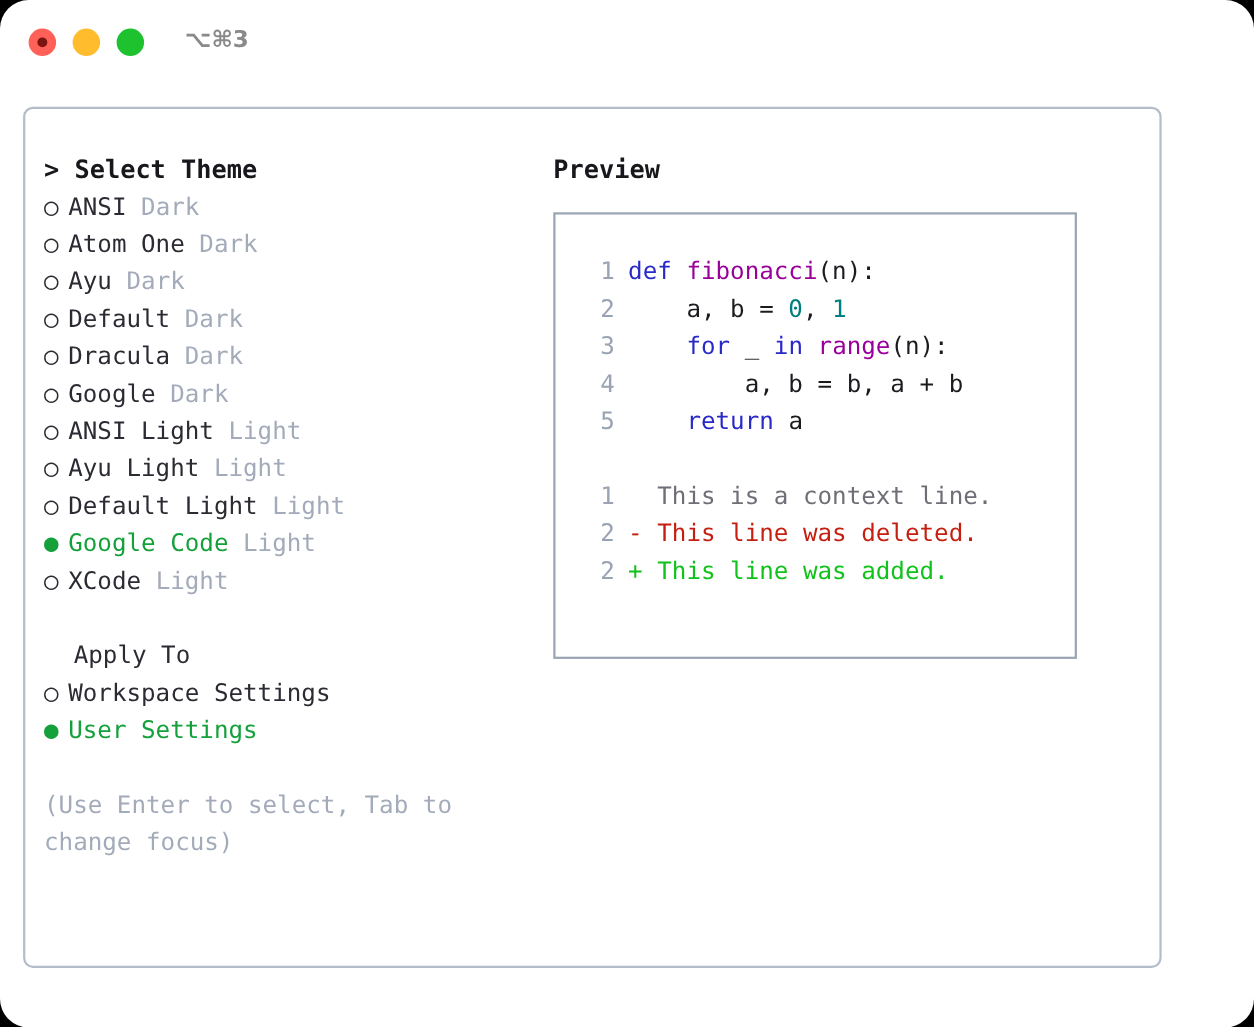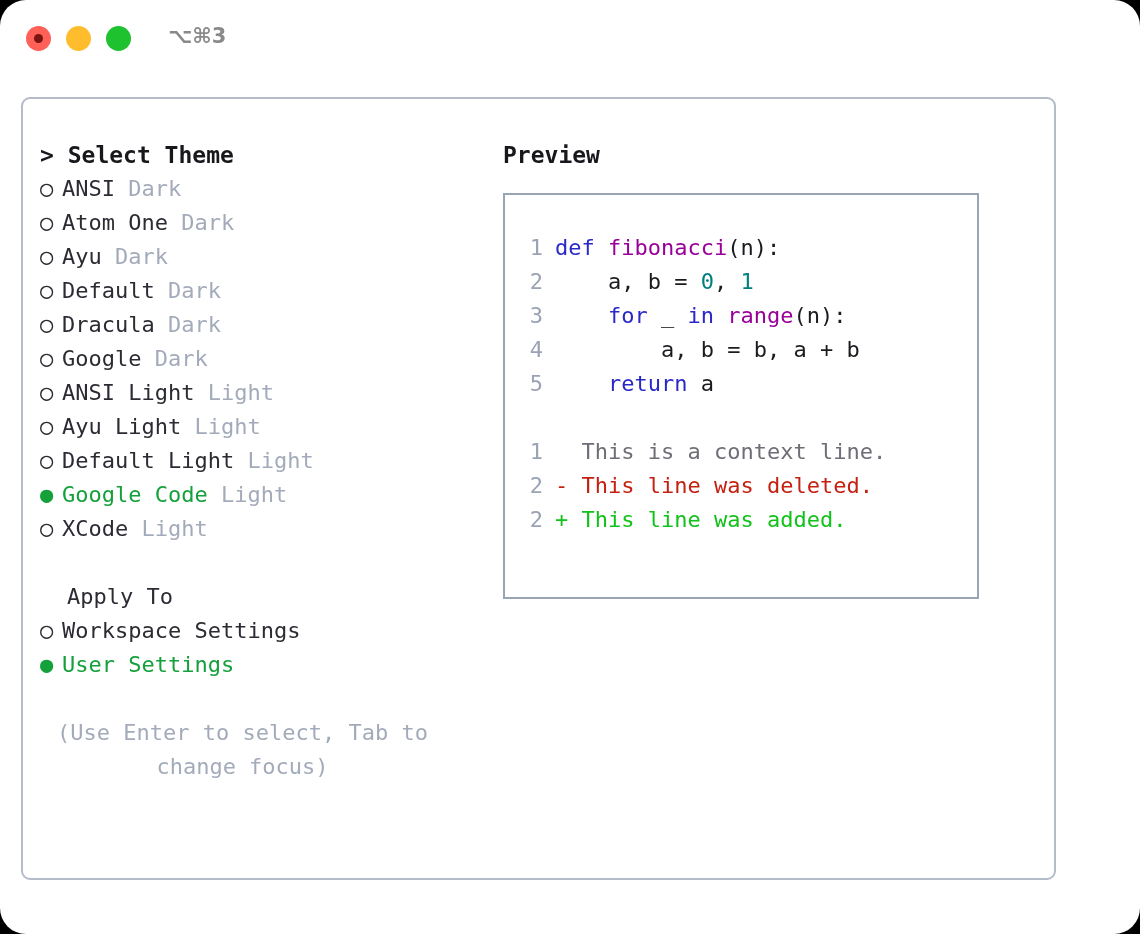--- a/index.html
+++ b/index.html
@@ -122,21 +122,20 @@
     padding-left: 27px;
     white-space: pre;
   }
 
   #hint {
     margin-top: 34px;
     font-size: 22px;
     line-height: 34px;
     color: #a3abba;
     width: 405px;
-    text-align: center;
   }
 
   
   #right-col {
     position: absolute;
     left: 480px;
     top: 39px;
     width: 490px;
   }
   .preview-header {
@@ -148,21 +147,21 @@
     white-space: pre;
   }
 
   #preview-box {
     margin-top: 21px;
     width: 476px;
     height: 406px;
     box-sizing: border-box;
     border: 2px solid #9aa4b4;
     background: #ffffff;
-    padding: 36px 0 0 0;
+    padding: 36px 0 0 16px;
   }
 
   .code-line {
     height: 34px;
     line-height: 34px;
     font-size: 22px;
     white-space: pre;
     padding-left: 18px;
     color: #1b1b1f;
   }

